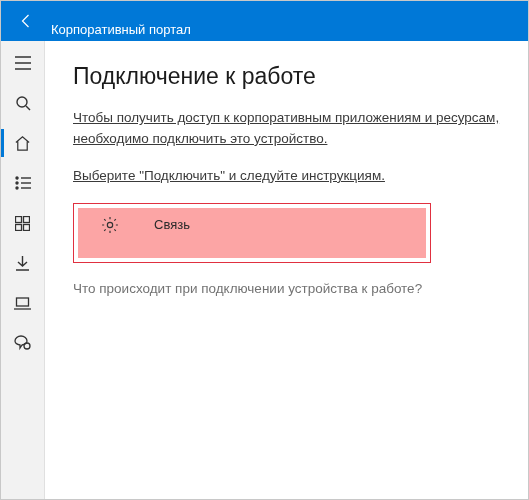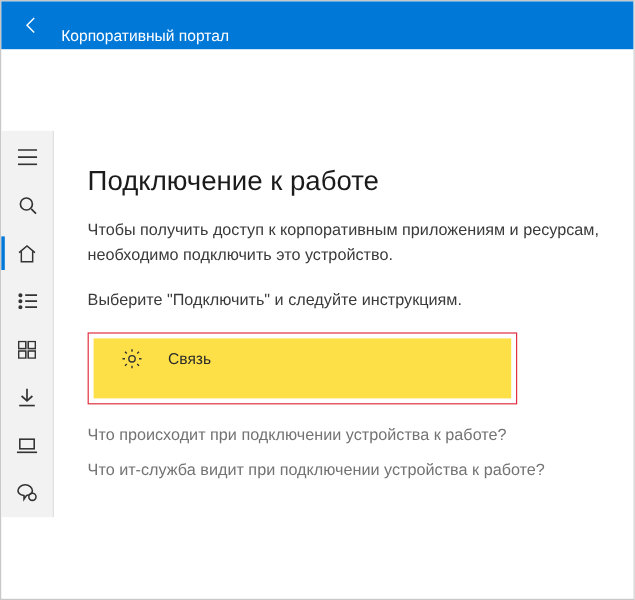--- a/index.html
+++ b/index.html
@@ -1,29 +1,29 @@
 <!DOCTYPE html>
 <html><head>
 <meta charset="utf-8">
 <style>
   * { box-sizing: border-box; }
   html, body { margin: 0; padding: 0; font-family: "Segoe UI", Arial, sans-serif; background: #fff; }
   .window { width: 529px; height: 500px; border: 1px solid #c8c8c8; display: flex; flex-direction: column; overflow: hidden; }
   .titlebar { height: 40px; background: #0078d7; color: #fff; display: flex; align-items: center; padding: 0 4px; flex: 0 0 auto; }
   .back-btn { width: 44px; height: 40px; display: flex; align-items: center; justify-content: center; cursor: pointer; }
   .title-text { font-size: 13px; font-weight: 400; margin-left: 2px; margin-top: 16px; }
-  .body { flex: 1 1 auto; display: flex; min-height: 0; align-items: center; }
+  .body { flex: 1 1 auto; display: flex; min-height: 0; }
   .sidebar { width: 44px; background: #f2f2f2; border-right: 1px solid #e0e0e0; display: flex; flex-direction: column; align-items: center; padding-top: 2px; }
   .sb-item { width: 44px; height: 40px; display: flex; align-items: center; justify-content: center; cursor: pointer; color: #333; position: relative; }
   .sb-item.active::before { content: ""; position: absolute; left: 0; top: 6px; bottom: 6px; width: 3px; background: #0078d7; }
   .main { flex: 1 1 auto; padding: 18px 28px 12px 28px; overflow-y: auto; color: #262626; }
   h1 { font-size: 23px; font-weight: 400; margin: 4px 0 18px 0; color: #1b1b1b; }
-  p { font-size: 13.5px; line-height: 1.55; margin: 0 0 16px 0; color: #3a3a3a; }
+  p { font-size: 13.5px; line-height: 1.55; margin: 0 0 16px 0; color: #3a3a3a; text-decoration: underline; }
   .connect-wrap { border: 1.5px solid #e03040; padding: 4px; margin: 6px 0 18px 0; width: 358px; }
-  .connect-btn { height: 50px; background: #fde047; display: flex; align-items: center; gap: 20px; padding: 0 18px 16px 22px; cursor: pointer; }
+  .connect-btn { height: 50px; background: #fca5a5; display: flex; align-items: center; gap: 34px; padding: 0 18px 16px 22px; cursor: pointer; }
   .connect-label { font-size: 13px; color: #2b2b2b; }
   .faq { font-size: 13.5px; color: #737373; margin: 10px 0 14px 0; cursor: pointer; }
   svg { display: block; }
 </style>
 </head>
 <body>
 
 <div class="window">
 
   <div class="titlebar">
@@ -100,17 +100,16 @@
         <div class="connect-btn">
           <svg width="20" height="20" viewBox="0 0 24 24" fill="none" stroke="#333" stroke-width="1.4">
             <circle cx="12" cy="12" r="3.2"></circle>
             <path d="M12 2.5 V5 M12 19 V21.5 M2.5 12 H5 M19 12 H21.5 M5 5 L6.8 6.8 M17.2 17.2 L19 19 M19 5 L17.2 6.8 M6.8 17.2 L5 19"></path>
           </svg>
           <span class="connect-label">Связь</span>
         </div>
       </div>
 
       <div class="faq">Что происходит при подключении устройства к работе?</div>
-      <div class="faq">Что ит-служба видит при подключении устройства к работе?</div>
     </div>
 
   </div>
 </div>
 
 </body></html>

